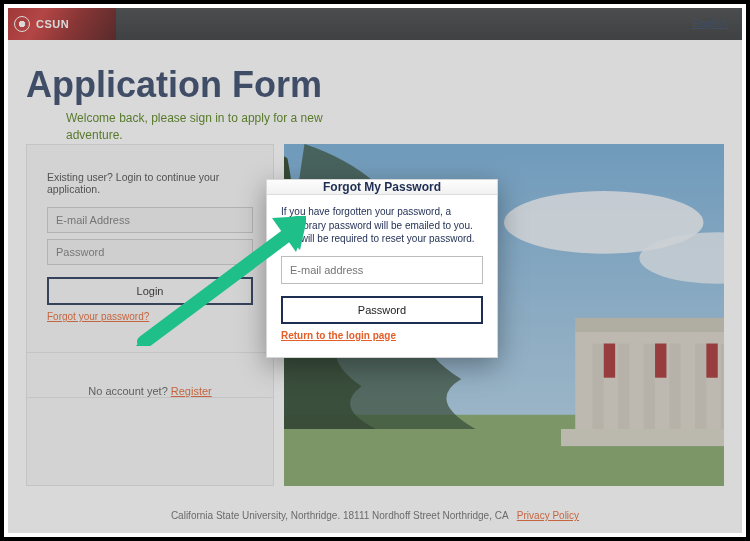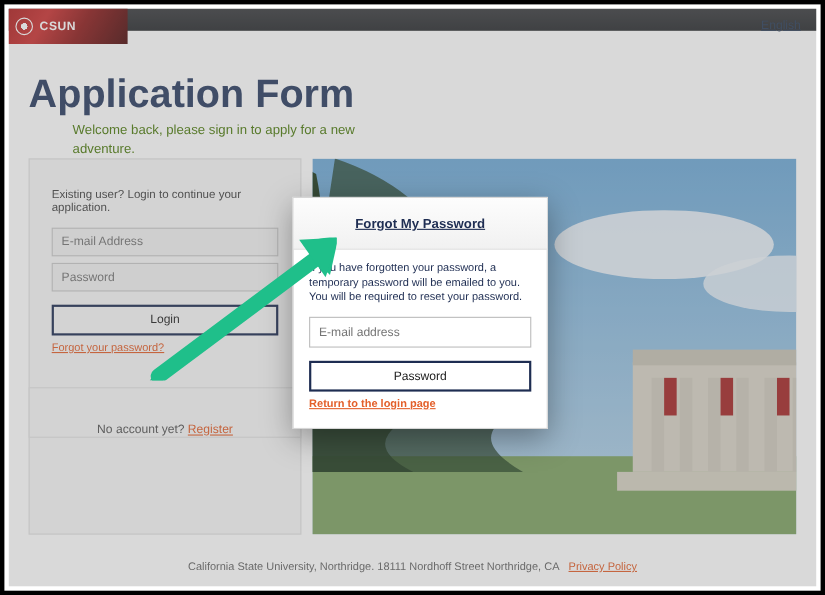--- a/index.html
+++ b/index.html
@@ -1,19 +1,19 @@
 <!DOCTYPE html>
 <html><head>
 <meta charset="utf-8">
 <style>
   * { box-sizing: border-box; margin: 0; padding: 0; }
   html, body { width: 750px; height: 541px; font-family: Arial, Helvetica, sans-serif; background: #fff; overflow: hidden; }
   .frame { position: relative; width: 750px; height: 541px; border: 4px solid #000; }
   .topbar {
-    position: absolute; left: 4px; right: 4px; top: 4px; height: 20px;
+    position: absolute; left: 4px; right: 4px; top: 4px; height: 32px;
     background: linear-gradient(#3b3d40, #2b2d30);
   }
   .brandbox {
     position: absolute; left: 0; top: 0; width: 108px; height: 32px;
     background: linear-gradient(120deg, #b02121 0%, #c33 30%, #8f1d1d 60%, #4c0e0e 100%);
     display: flex; align-items: center; gap: 6px; padding-left: 6px;
   }
   .brand-seal {
     width: 16px; height: 16px; border-radius: 50%; border: 1px solid #fff;
     background: radial-gradient(circle at 50% 50%, #fff 0 30%, transparent 31%);
@@ -75,22 +75,21 @@
 
   
   .modal {
     position: absolute; left: 262px; top: 175px; width: 232px;
     background: #fff; box-shadow: 0 8px 26px rgba(0,0,0,0.35);
     border: 1px solid #d6d6d6;
   }
   .modal-head {
     background: linear-gradient(#fdfdfd,#f1f1f1); border-bottom: 1px solid #ddd;
     text-align: center; font-weight: bold; color: #1e2d52; font-size: 12px;
-    padding: 16px 6px;
-    text-decoration: underline;
+    padding: 0 6px;
   }
   .modal-body { padding: 10px 14px 14px 14px; }
   .modal-msg { color: #1e2d52; font-size: 10px; line-height: 1.35; margin-bottom: 10px; }
   .modal-body input {
     width: 100%; height: 28px; border: 1px solid #bcbcbc; background: #fff;
     font-size: 11px; color: #888; padding: 0 8px; margin-bottom: 12px;
   }
   .modal-continue {
     width: 100%; height: 28px; border: 2px solid #1e2d52; background: #fff;
     color: #222; font-size: 11px; cursor: pointer;

